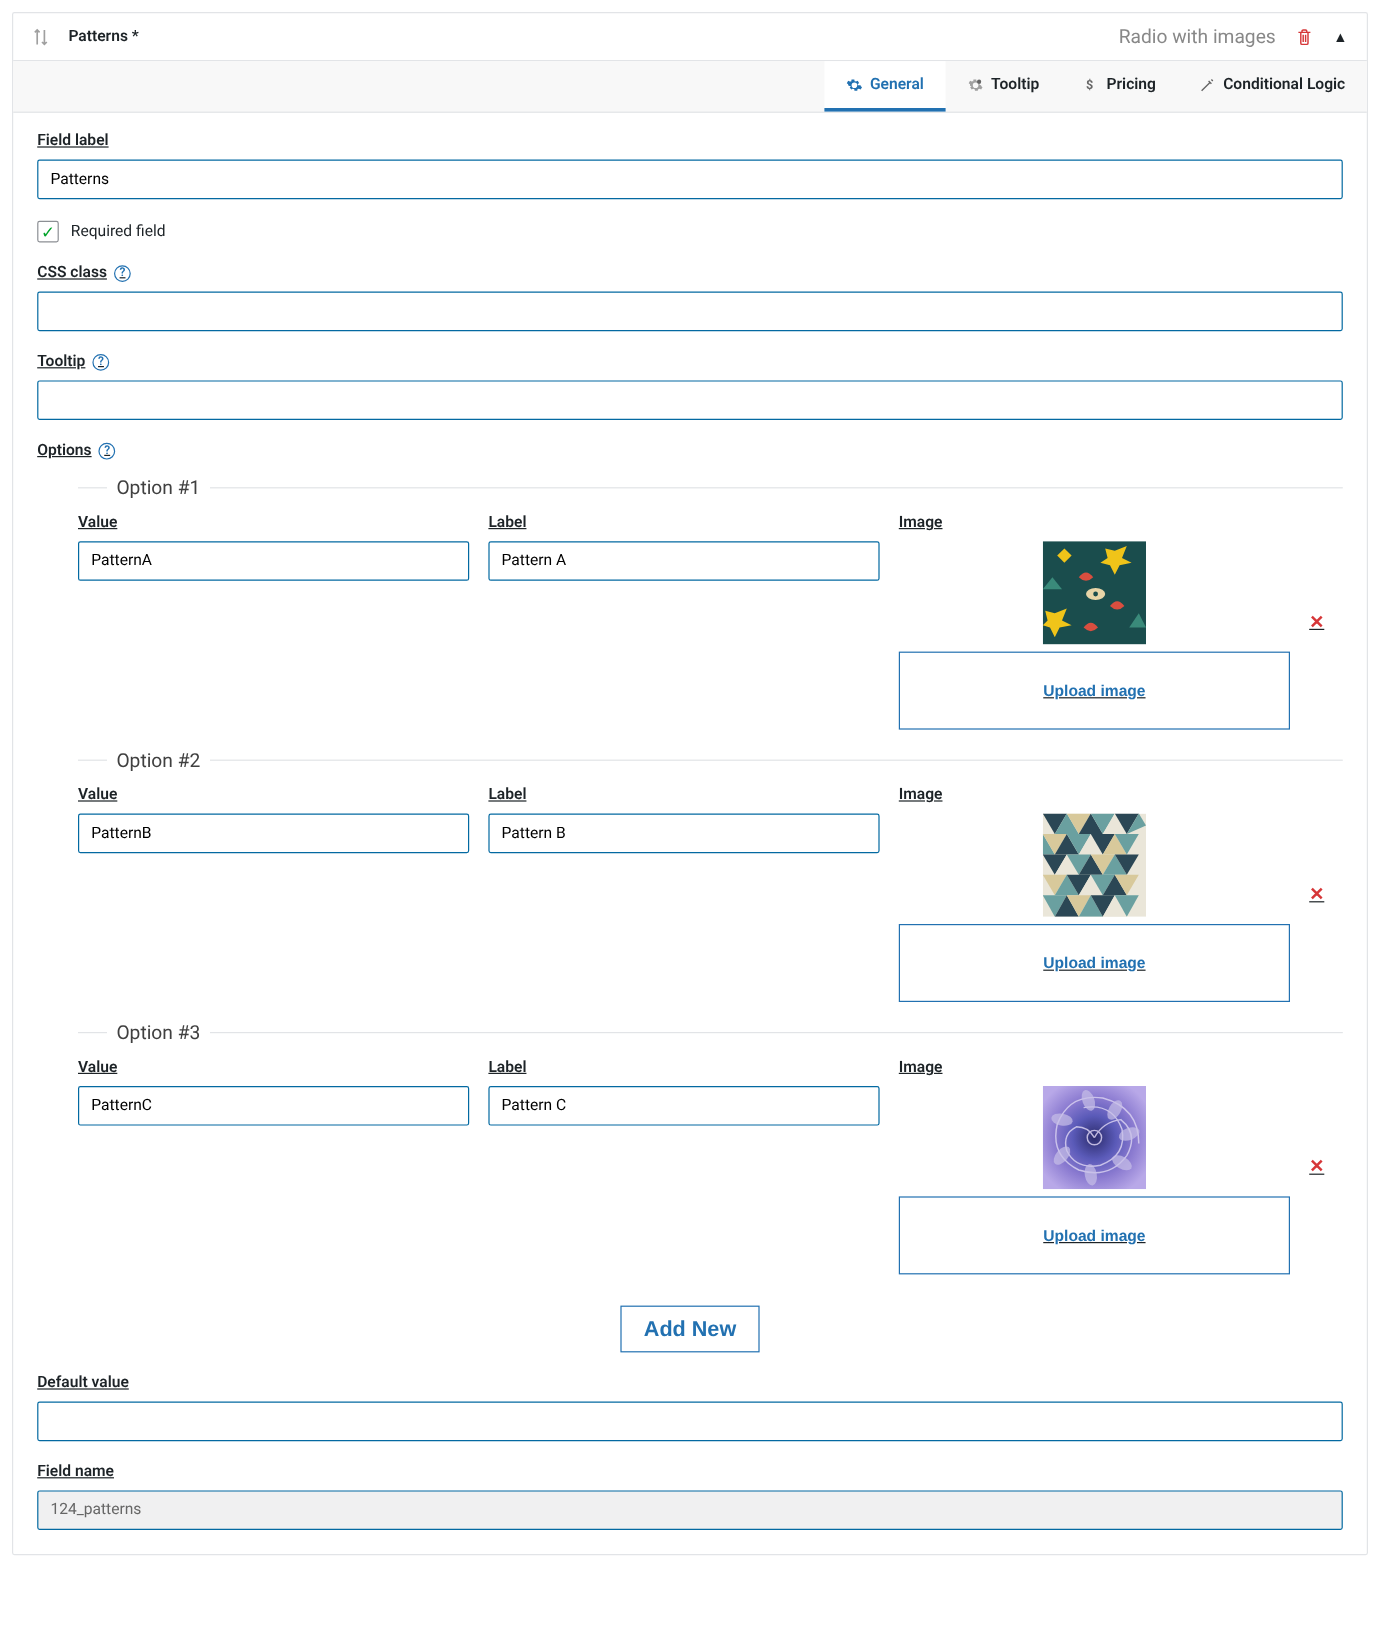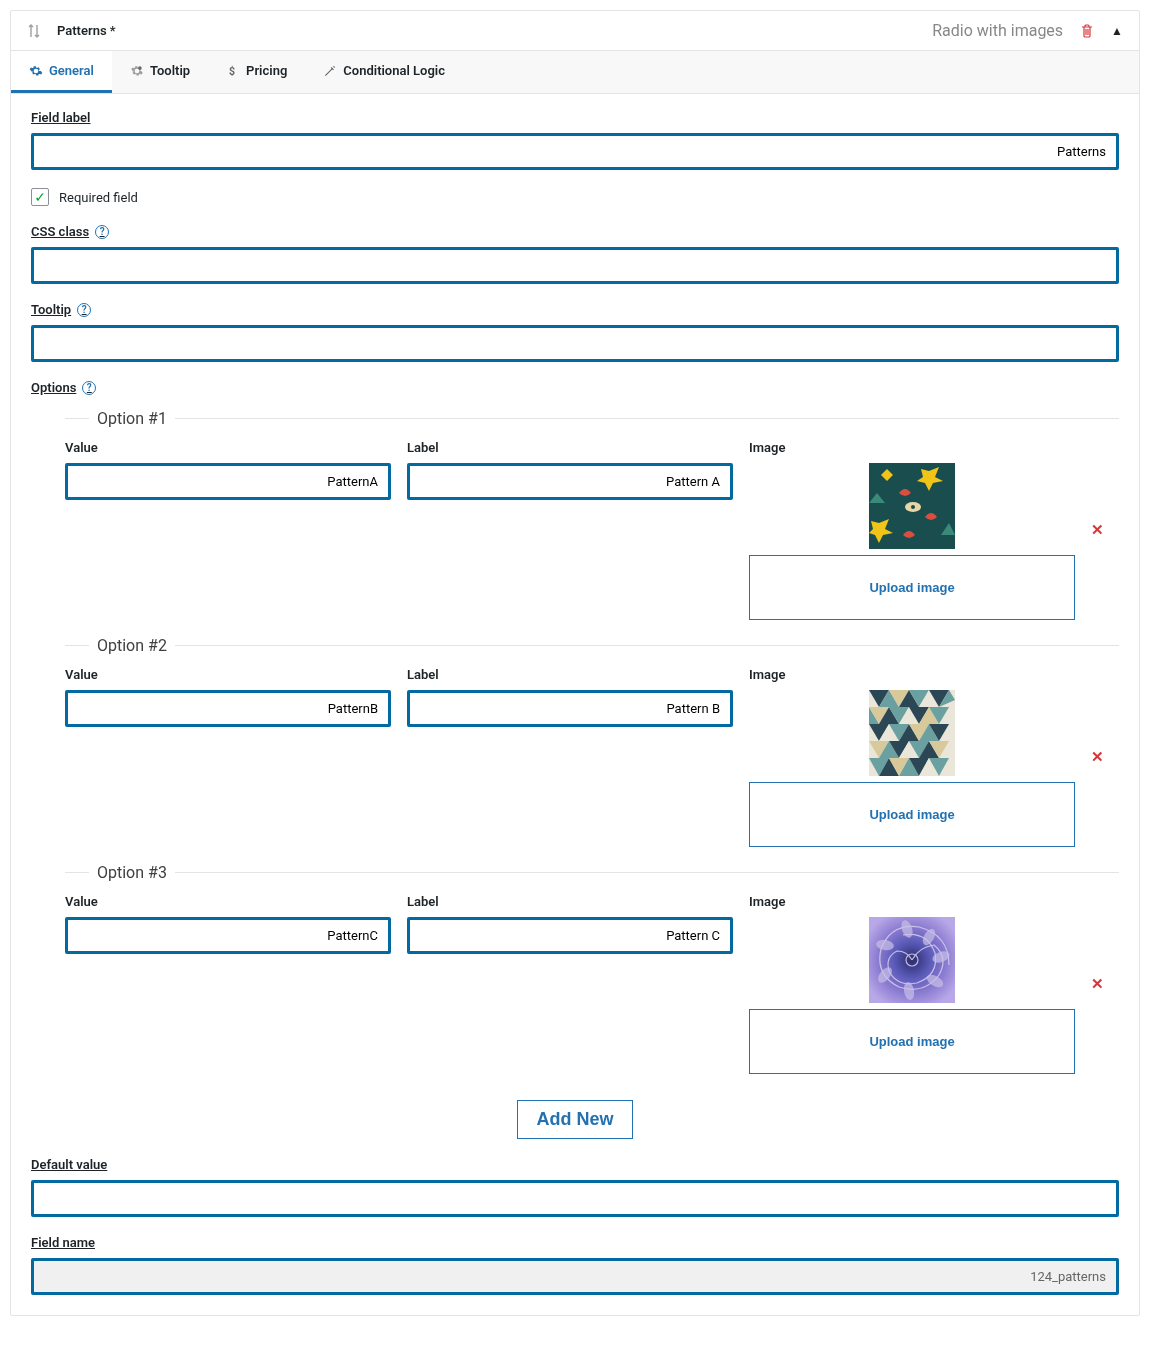--- a/index.html
+++ b/index.html
@@ -41,20 +41,21 @@
     cursor: pointer;
   }
   .collapse-icon {
     cursor: pointer;
     font-size: 12px;
   }
   .tabs {
     display: flex;
     background: #f8f8f8;
     border-bottom: 1px solid #e2e4e7;
+    justify-content: flex-end;
   }
   .tab {
     display: flex;
     align-items: center;
     padding: 12px 18px;
     font-weight: 600;
     color: #1d2327;
     cursor: pointer;
     border-bottom: 3px solid transparent;
     gap: 6px;
@@ -88,25 +89,24 @@
     width: 14px;
     height: 14px;
     font-size: 10px;
     display: inline-flex;
     align-items: center;
     justify-content: center;
   }
   input[type=text] {
     width: 100%;
     padding: 8px 10px;
-    border: 3px solid #0369a1;
+    border: 1px solid #0369a1;
     border-radius: 2px;
     font-size: 13px;
     font-family: inherit;
-    text-align: right;
   }
   input[type=text]:disabled {
     background: #f0f0f1;
     color: #666;
   }
   .checkbox-row {
     display: flex;
     align-items: center;
     gap: 10px;
     margin-bottom: 18px;
@@ -133,20 +133,21 @@
     padding: 0 8px;
     margin-left: 24px;
     font-size: 16px;
     color: #404040;
   }
   .option-row {
     display: grid;
     grid-template-columns: 1fr 1fr 1fr 28px;
     gap: 16px;
     align-items: start;
+    text-decoration: underline;
   }
   .col .col-label { font-weight:600; margin-bottom:8px; }
   .img-col { text-align:center; }
   .thumb {
     width: 86px;
     height: 86px;
     margin: 0 auto 6px auto;
     display:block;
   }
   .upload-btn {

